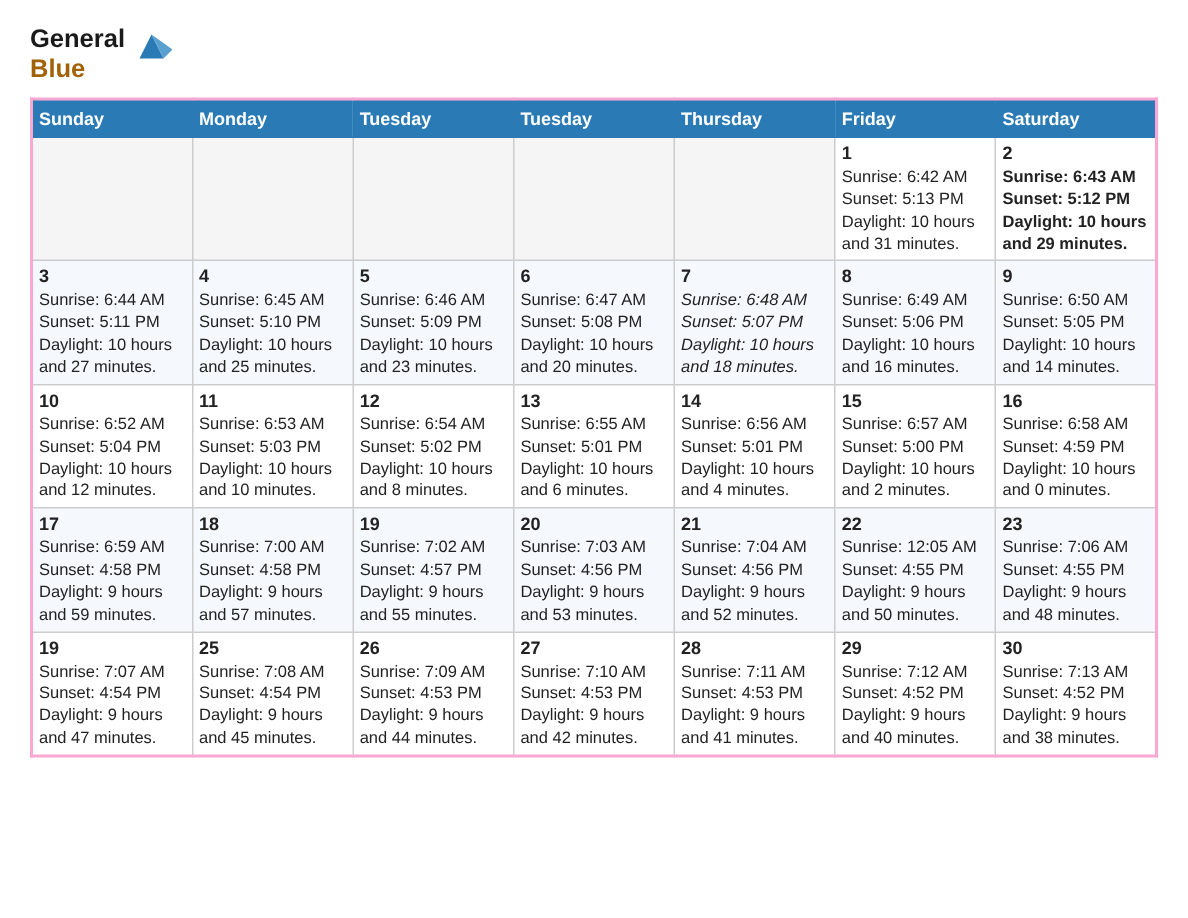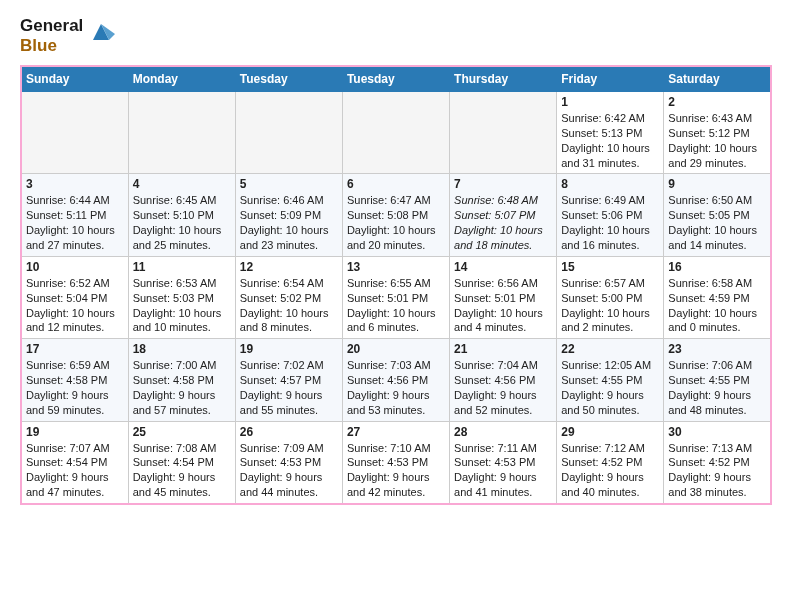--- a/index.html
+++ b/index.html
@@ -126,21 +126,21 @@
           <td class="empty"></td>
           <td>
             <span class="day-num">1</span>
             <div class="day-info" style="white-space: pre-line;">Sunrise: 6:42 AM
 Sunset: 5:13 PM
 Daylight: 10 hours
 and 31 minutes.</div>
           </td>
           <td>
             <span class="day-num">2</span>
-            <div class="day-info" style="white-space: pre-line;">Sunrise: 6:43 AM
+            <div class="day-info" style="white-space: pre-line; font-weight: bold;">Sunrise: 6:43 AM
 Sunset: 5:12 PM
 Daylight: 10 hours
 and 29 minutes.</div>
           </td>
         </tr>
         <tr>
           <td>
             <span class="day-num">3</span>
             <div class="day-info" style="white-space: pre-line;">Sunrise: 6:44 AM
 Sunset: 5:11 PM

